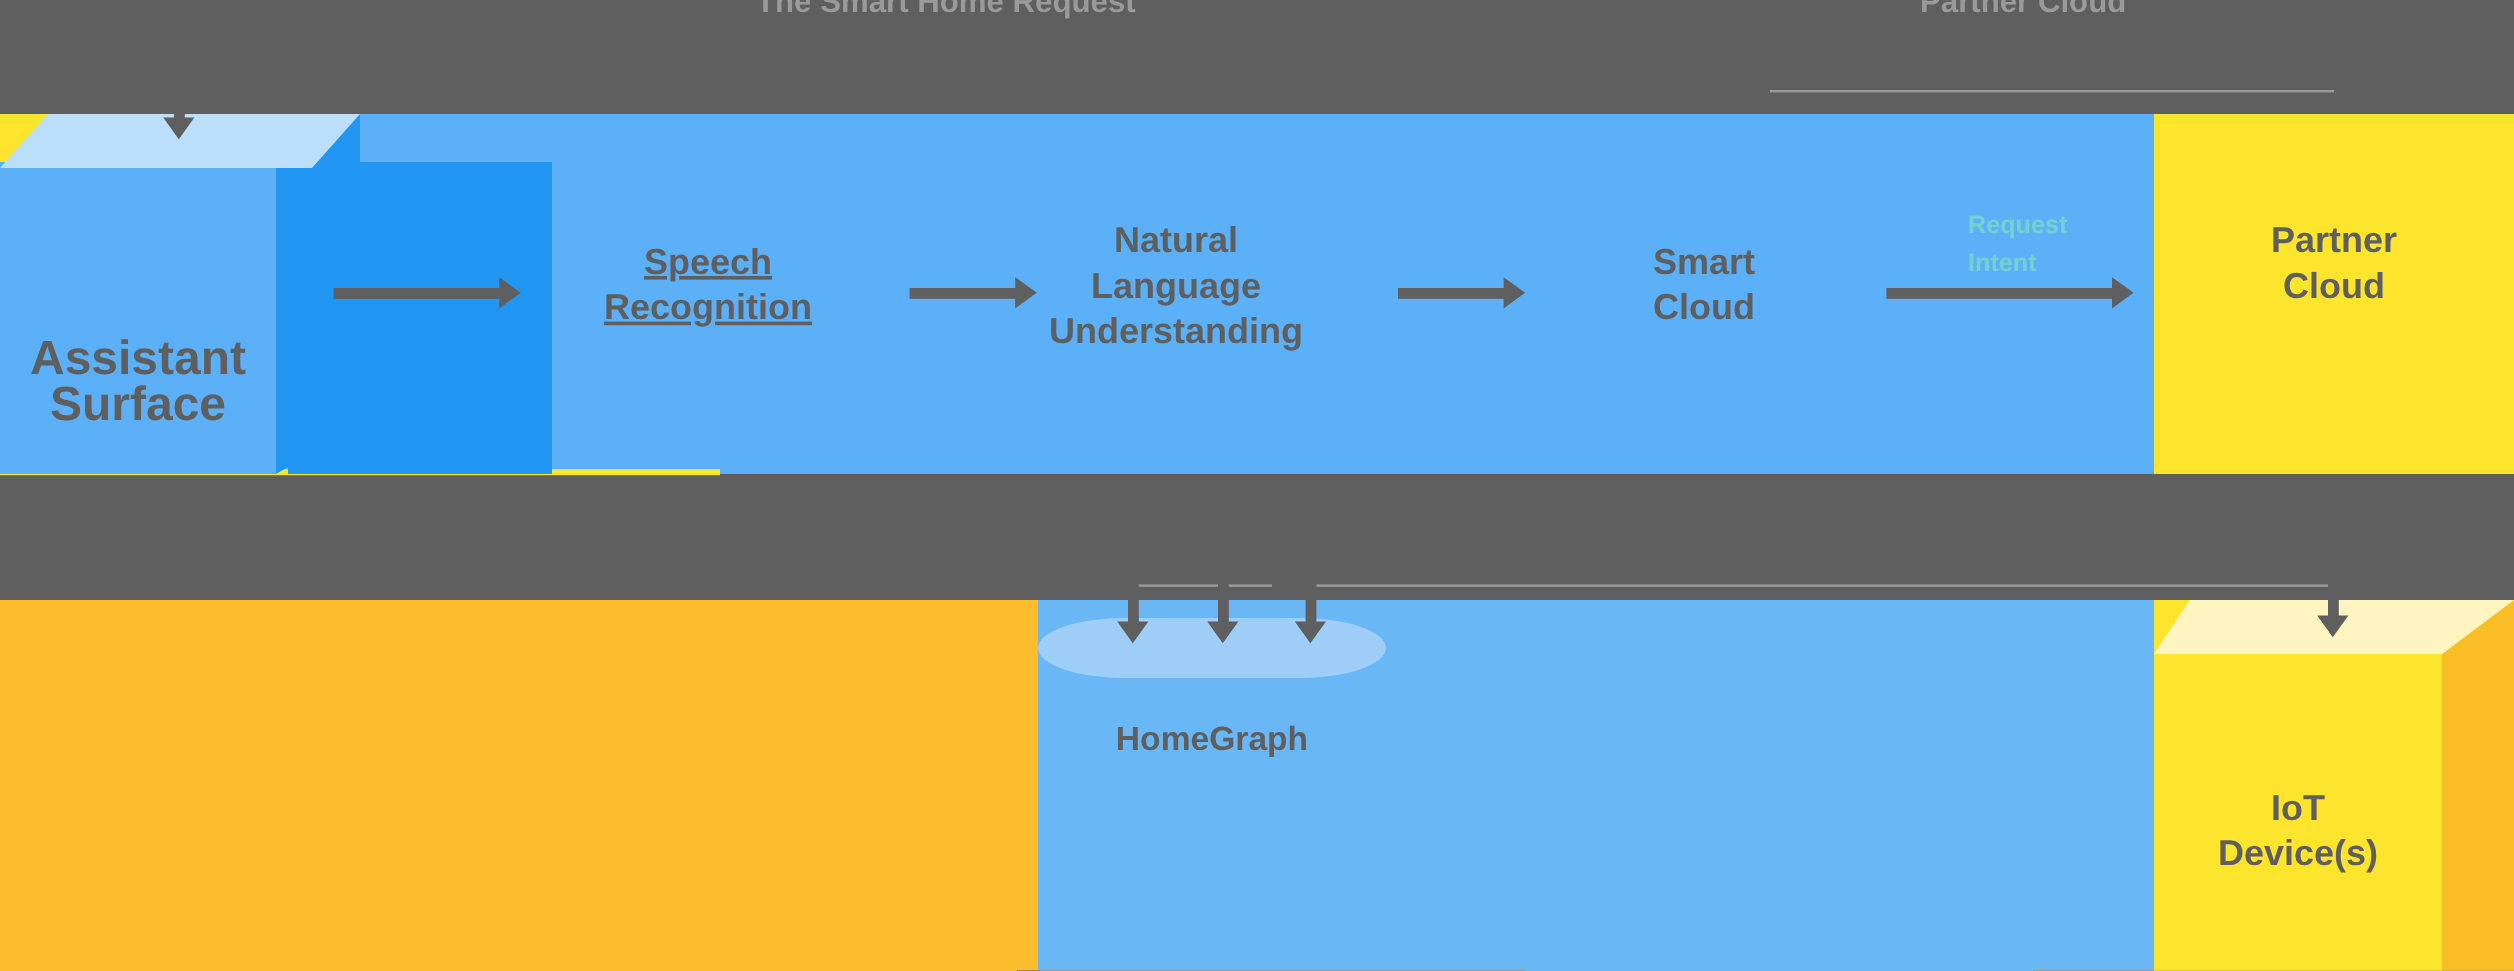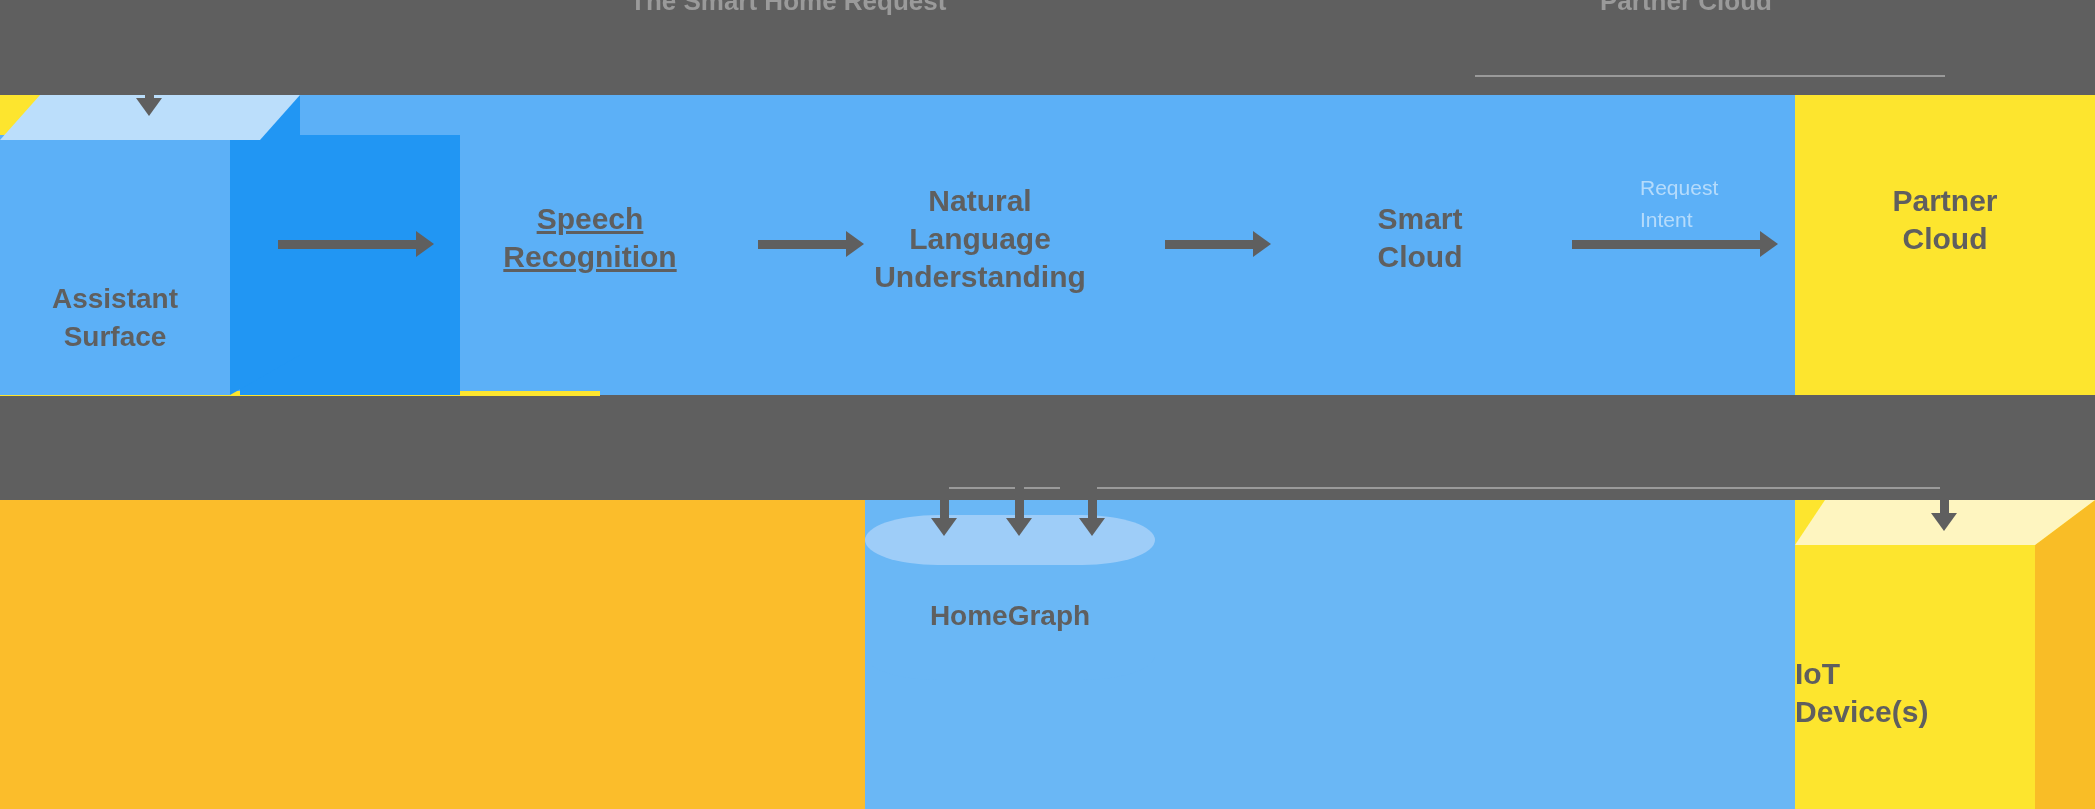--- a/index.html
+++ b/index.html
@@ -26,40 +26,40 @@
   #assistant-box{position:absolute;left:0px;top:95px;width:230px;height:300px;}
   #assistant-front{position:absolute;left:0;top:40px;width:230px;height:260px;background:#5cb0f7;}
   #assistant-top{position:absolute;left:0;top:0;width:300px;height:45px;
      background:#bbdefb;
      clip-path:polygon(40px 0,300px 0,260px 45px,0 45px);}
   #assistant-side{position:absolute;left:230px;top:0;width:70px;height:300px;
      background:#2196f3;
      clip-path:polygon(0 0,70px 0,70px 260px,0 300px);}
   #assistant-side-fill{position:absolute;left:240px;top:40px;width:220px;height:260px;background:#2196f3;}
   #assistant-label{position:absolute;left:0;top:185px;width:230px;text-align:center;
-     font-size:28px;line-height:38px;font-weight:bold;color:#5f5f5f;}
+     font-size:40px;line-height:38px;font-weight:bold;color:#5f5f5f;}
 
   
   .flow-label{position:absolute;text-align:center;font-size:30px;line-height:38px;
      font-weight:bold;color:#5f5f5f;}
   #label-speech{left:455px;top:200px;width:270px;text-decoration:underline;}
   #label-nlu{left:830px;top:182px;width:300px;}
   #label-smarthome{left:1300px;top:200px;width:240px;}
   #label-partner{left:1820px;top:182px;width:250px;}
 
   
   #iot-box{position:absolute;left:1795px;top:500px;width:300px;height:309px;}
   #iot-front{position:absolute;left:0;top:40px;width:240px;height:269px;background:#fde52e;}
   #iot-top{position:absolute;left:0;top:0;width:300px;height:45px;
      background:#fef5c0;
      clip-path:polygon(30px 0,300px 0,240px 45px,0 45px);}
   #iot-side{position:absolute;left:240px;top:0;width:60px;height:309px;
      background:#f9bd26;
      clip-path:polygon(60px 0,60px 309px,0 309px,0 45px);}
-  #iot-label{position:absolute;left:0;top:155px;width:240px;text-align:left;
+  #iot-label{position:absolute;left:0;top:155px;width:240px;text-align:center;
      font-size:30px;line-height:38px;font-weight:bold;color:#5f5f5f;}
 
   
   #homegraph{position:absolute;left:865px;top:515px;width:290px;height:165px;}
   #hg-body{position:absolute;left:0;top:25px;width:290px;height:115px;background:#6ab7f5;}
   #hg-top{position:absolute;left:0;top:0;width:290px;height:50px;border-radius:50%/100%;background:#9ecdf8;}
   #hg-bottom{position:absolute;left:0;top:115px;width:290px;height:50px;border-radius:50%/100%;background:#6ab7f5;}
   #hg-label{position:absolute;left:0;top:85px;width:290px;text-align:center;
      font-size:28px;font-weight:bold;color:#5f5f5f;}
 
@@ -88,21 +88,21 @@
   #conn-top-right{left:1475px;top:75px;width:470px;}
   #conn-mid-right{left:1090px;top:487px;width:850px;}
   #conn-mid-left{left:940px;top:487px;width:120px;}
 
   
   .caption{position:absolute;font-size:26px;font-weight:bold;color:#9a9a9a;white-space:nowrap;}
   #caption-left{left:630px;top:-14px;}
   #caption-right{left:1600px;top:-14px;}
 
   
-  .micro-label{position:absolute;font-size:21px;font-weight:normal;color:#ffffff;
+  .micro-label{position:absolute;font-size:21px;font-weight:bold;color:#86efac;
      white-space:nowrap;opacity:.55;}
   #micro-1{left:1640px;top:176px;}
   #micro-2{left:1640px;top:208px;}
 </style>
 </head>
 <body>
 
 <div id="stage">
 
   <div class="band" id="band-top-blue"></div>

